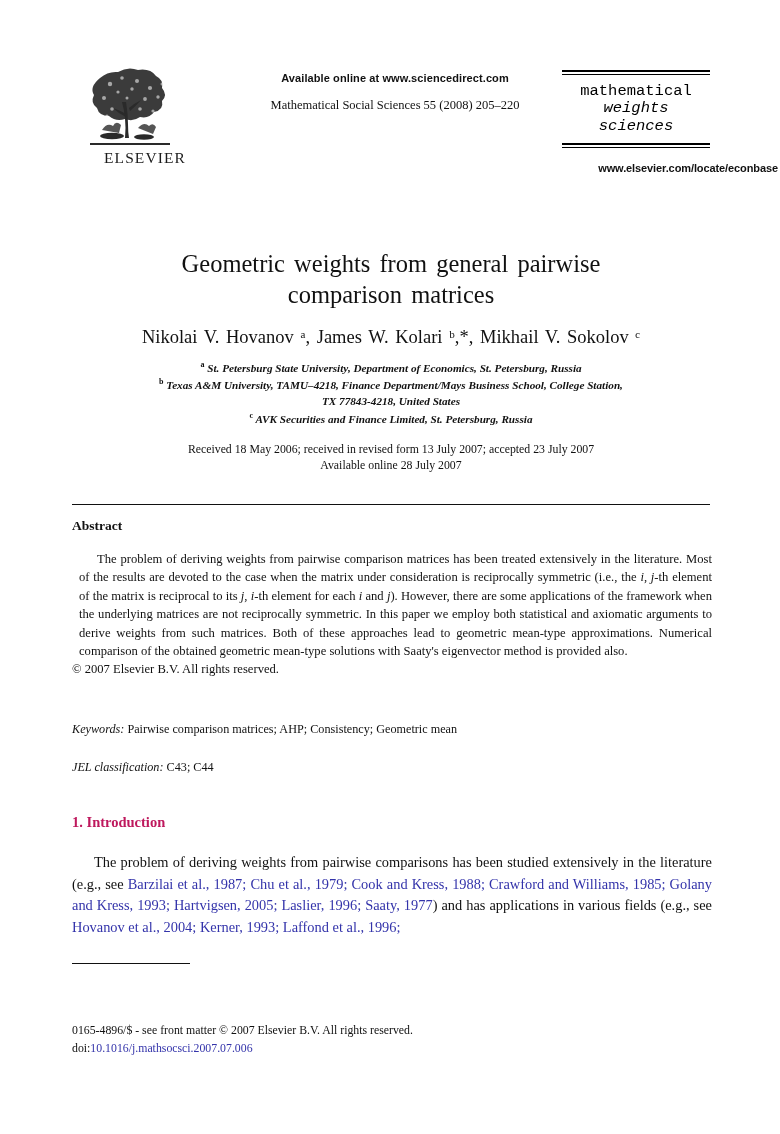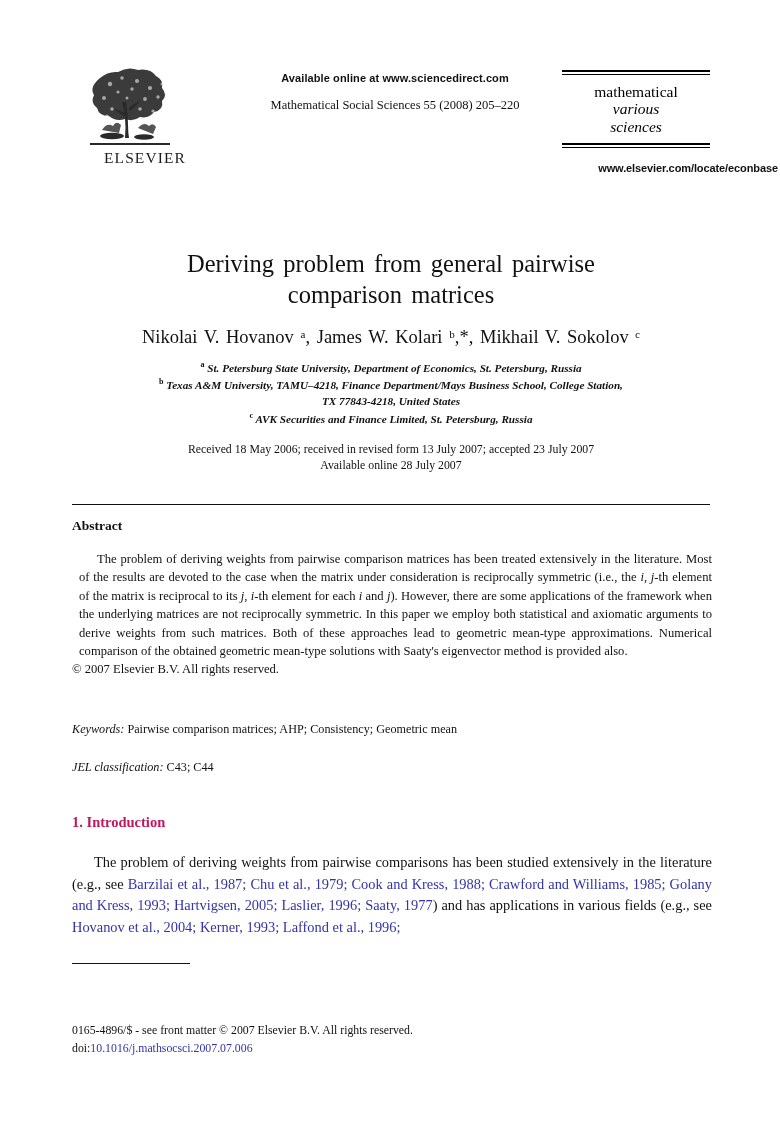--- a/index.html
+++ b/index.html
@@ -92,21 +92,21 @@
     text-align: center;
   }
   .jl-rule-top, .jl-rule-bot {
     border-top: 2.5px solid #000;
     border-bottom: 1.4px solid #000;
     height: 2px;
     margin: 0 auto;
     width: 148px;
   }
   .jl-words {
-    font-family: Liberation Serif, serif;
+    font-family: Liberation Mono, monospace;
     font-size: 15.5px;
     color: #000;
     line-height: 1.12;
     padding: 8px 0 8px 0;
   }
   .jl-words .l1 { font-weight: normal; }
   .jl-words .l2 { font-style: italic; }
   .jl-words .l3 { font-style: italic; }
   .elsevier-url {
     position: absolute;
@@ -319,32 +319,32 @@
 
     <div class="sd-block">
       <div class="sd-available">Available online at www.sciencedirect.com</div>
       <div class="journal-ref">Mathematical Social Sciences 55 (2008) 205–220</div>
     </div>
 
     <div class="journal-logo">
       <div class="jl-rule-top"></div>
       <div class="jl-words">
         <div class="l1">mathematical</div>
-        <div class="l2">various</div>
+        <div class="l2">weights</div>
         <div class="l3">sciences</div>
       </div>
       <div class="jl-rule-bot"></div>
     </div>
   </div>
 
   <div class="elsevier-url">www.elsevier.com/locate/econbase</div>
 
   <div class="title-block">
     <h1 class="paper-title">
-      <span>Deriving problem from general pairwise</span><br>
+      <span>Geometric weights from general pairwise</span><br>
       <span>comparison matrices</span>
     </h1>
 
     <div class="authors">Nikolai V. Hovanov ᵃ, James W. Kolari ᵇ,*, Mikhail V. Sokolov ᶜ</div>
 
     <div class="affils">
       <div>
         <sup>a</sup>
         <span>St. Petersburg State University, Department of Economics, St. Petersburg, Russia</span>
       </div>

